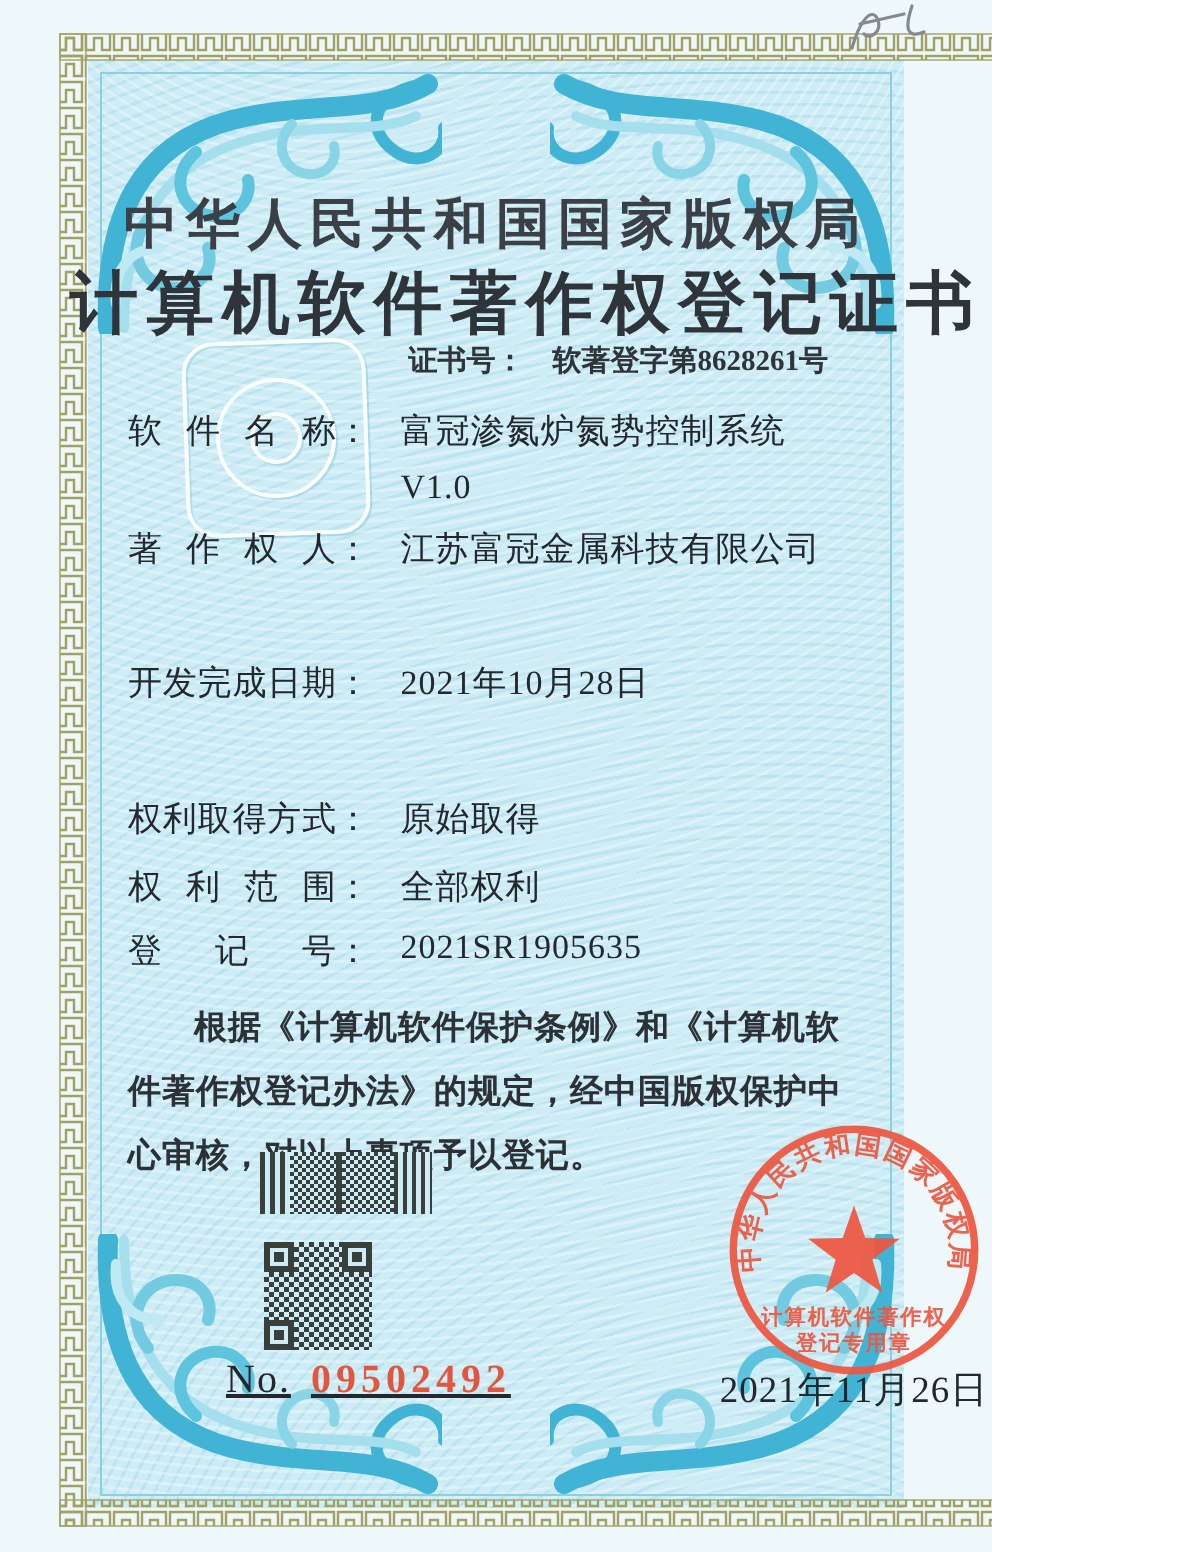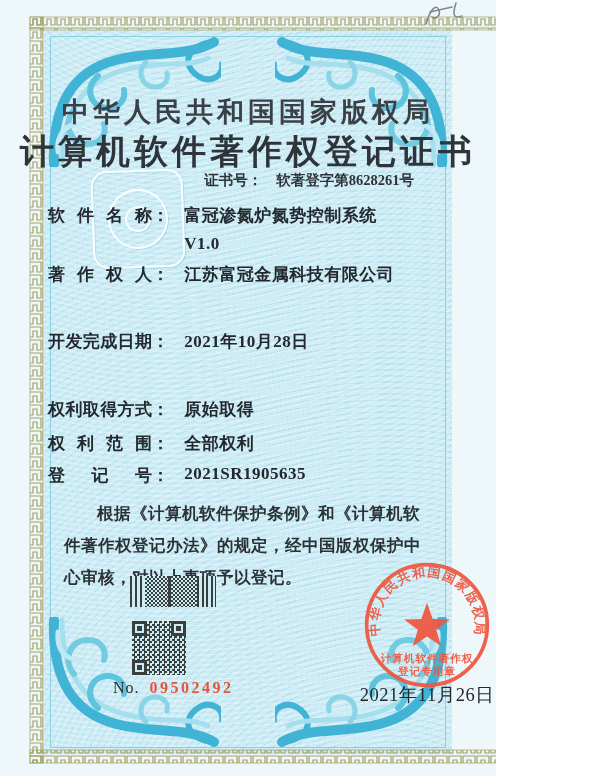--- a/index.html
+++ b/index.html
@@ -32,25 +32,25 @@
     box-shadow:1px 1px 0 rgba(120,195,215,.45), inset 1px 1px 0 rgba(120,195,215,.35);
     display:flex;align-items:center;justify-content:center;}
   .emboss .c1{width:56px;height:56px;border:2px solid rgba(255,255,255,.9);border-radius:50%;
     box-shadow:1px 1px 0 rgba(120,195,215,.4);display:flex;align-items:center;justify-content:center;}
   .emboss .c2{width:22px;height:22px;border:2px solid rgba(255,255,255,.9);border-radius:50%;
     box-shadow:1px 1px 0 rgba(120,195,215,.4);}
 
   .authority{position:absolute;top:94px;left:0;width:100%;margin:0;text-align:center;
     font-size:27px;font-weight:600;letter-spacing:4px;color:#3a4046;}
   .cert-title{position:absolute;top:129px;left:0;width:100%;margin:0;text-align:center;
-    font-size:34px;font-weight:700;letter-spacing:4px;color:#2e343a;}
+    font-size:34px;font-weight:700;letter-spacing:4px;color:#2e343a;padding-left:15px;}
   .certno{position:absolute;top:171px;right:82px;font-size:14.5px;font-weight:700;color:#2e343a;}
   .certno .v{margin-left:14px;}
 
-  .row{position:absolute;left:48px;font-size:17px;color:#23282e;font-weight:700;white-space:nowrap;}
+  .row{position:absolute;left:64px;font-size:17px;color:#23282e;font-weight:400;white-space:nowrap;}
   .flabel{display:inline-block;width:104px;text-align:justify;text-align-last:justify;vertical-align:top;}
   .fcolon{vertical-align:top;}
   .fvalue{display:inline-block;margin-left:11px;vertical-align:top;letter-spacing:.5px;}
   .fvalue .l2{margin-top:7px;}
 
   .statement{position:absolute;left:64px;right:60px;top:498px;margin:0;
     font-size:16.5px;line-height:32px;color:#2b3136;font-weight:600;
     text-indent:2em;letter-spacing:.5px;}
 
   
@@ -62,21 +62,21 @@
       background-size:100% 100%,4px 4px;}
   .barcode .br{width:19px;background:repeating-linear-gradient(90deg,#39403c 0 2px,#cdecf5 2px 4.5px);}
 
   .qr{position:absolute;left:132px;top:621px;width:54px;height:54px;
     background:repeating-conic-gradient(#39403c 0% 25%, #cdecf5 0% 50%);background-size:5px 5px;}
   .finder{position:absolute;width:15px;height:15px;border:3px solid #39403c;background:#cdecf5;box-sizing:border-box;
     display:flex;align-items:center;justify-content:center;}
   .finder i{display:block;width:5px;height:5px;background:#39403c;}
   .finder.tl{left:0;top:0;} .finder.tr{right:0;top:0;} .finder.bl{left:0;bottom:0;}
 
-  .serial{position:absolute;left:113px;top:679px;font-size:16px;color:#23282e;letter-spacing:1px;}
+  .serial{position:absolute;left:113px;top:679px;font-size:20px;color:#23282e;letter-spacing:1px;text-decoration:underline;}
   .serial .num{color:#e2553e;margin-left:10px;letter-spacing:2.5px;font-weight:600;}
 
   .seal{position:absolute;left:362px;top:560px;width:130px;height:130px;opacity:.93;}
   .issue-date{position:absolute;left:352px;top:682px;width:150px;text-align:center;
     font-size:18.5px;font-weight:400;color:#23282e;letter-spacing:.5px;}
 </style>
 </head>
 <body>
 
 <div class="page">

